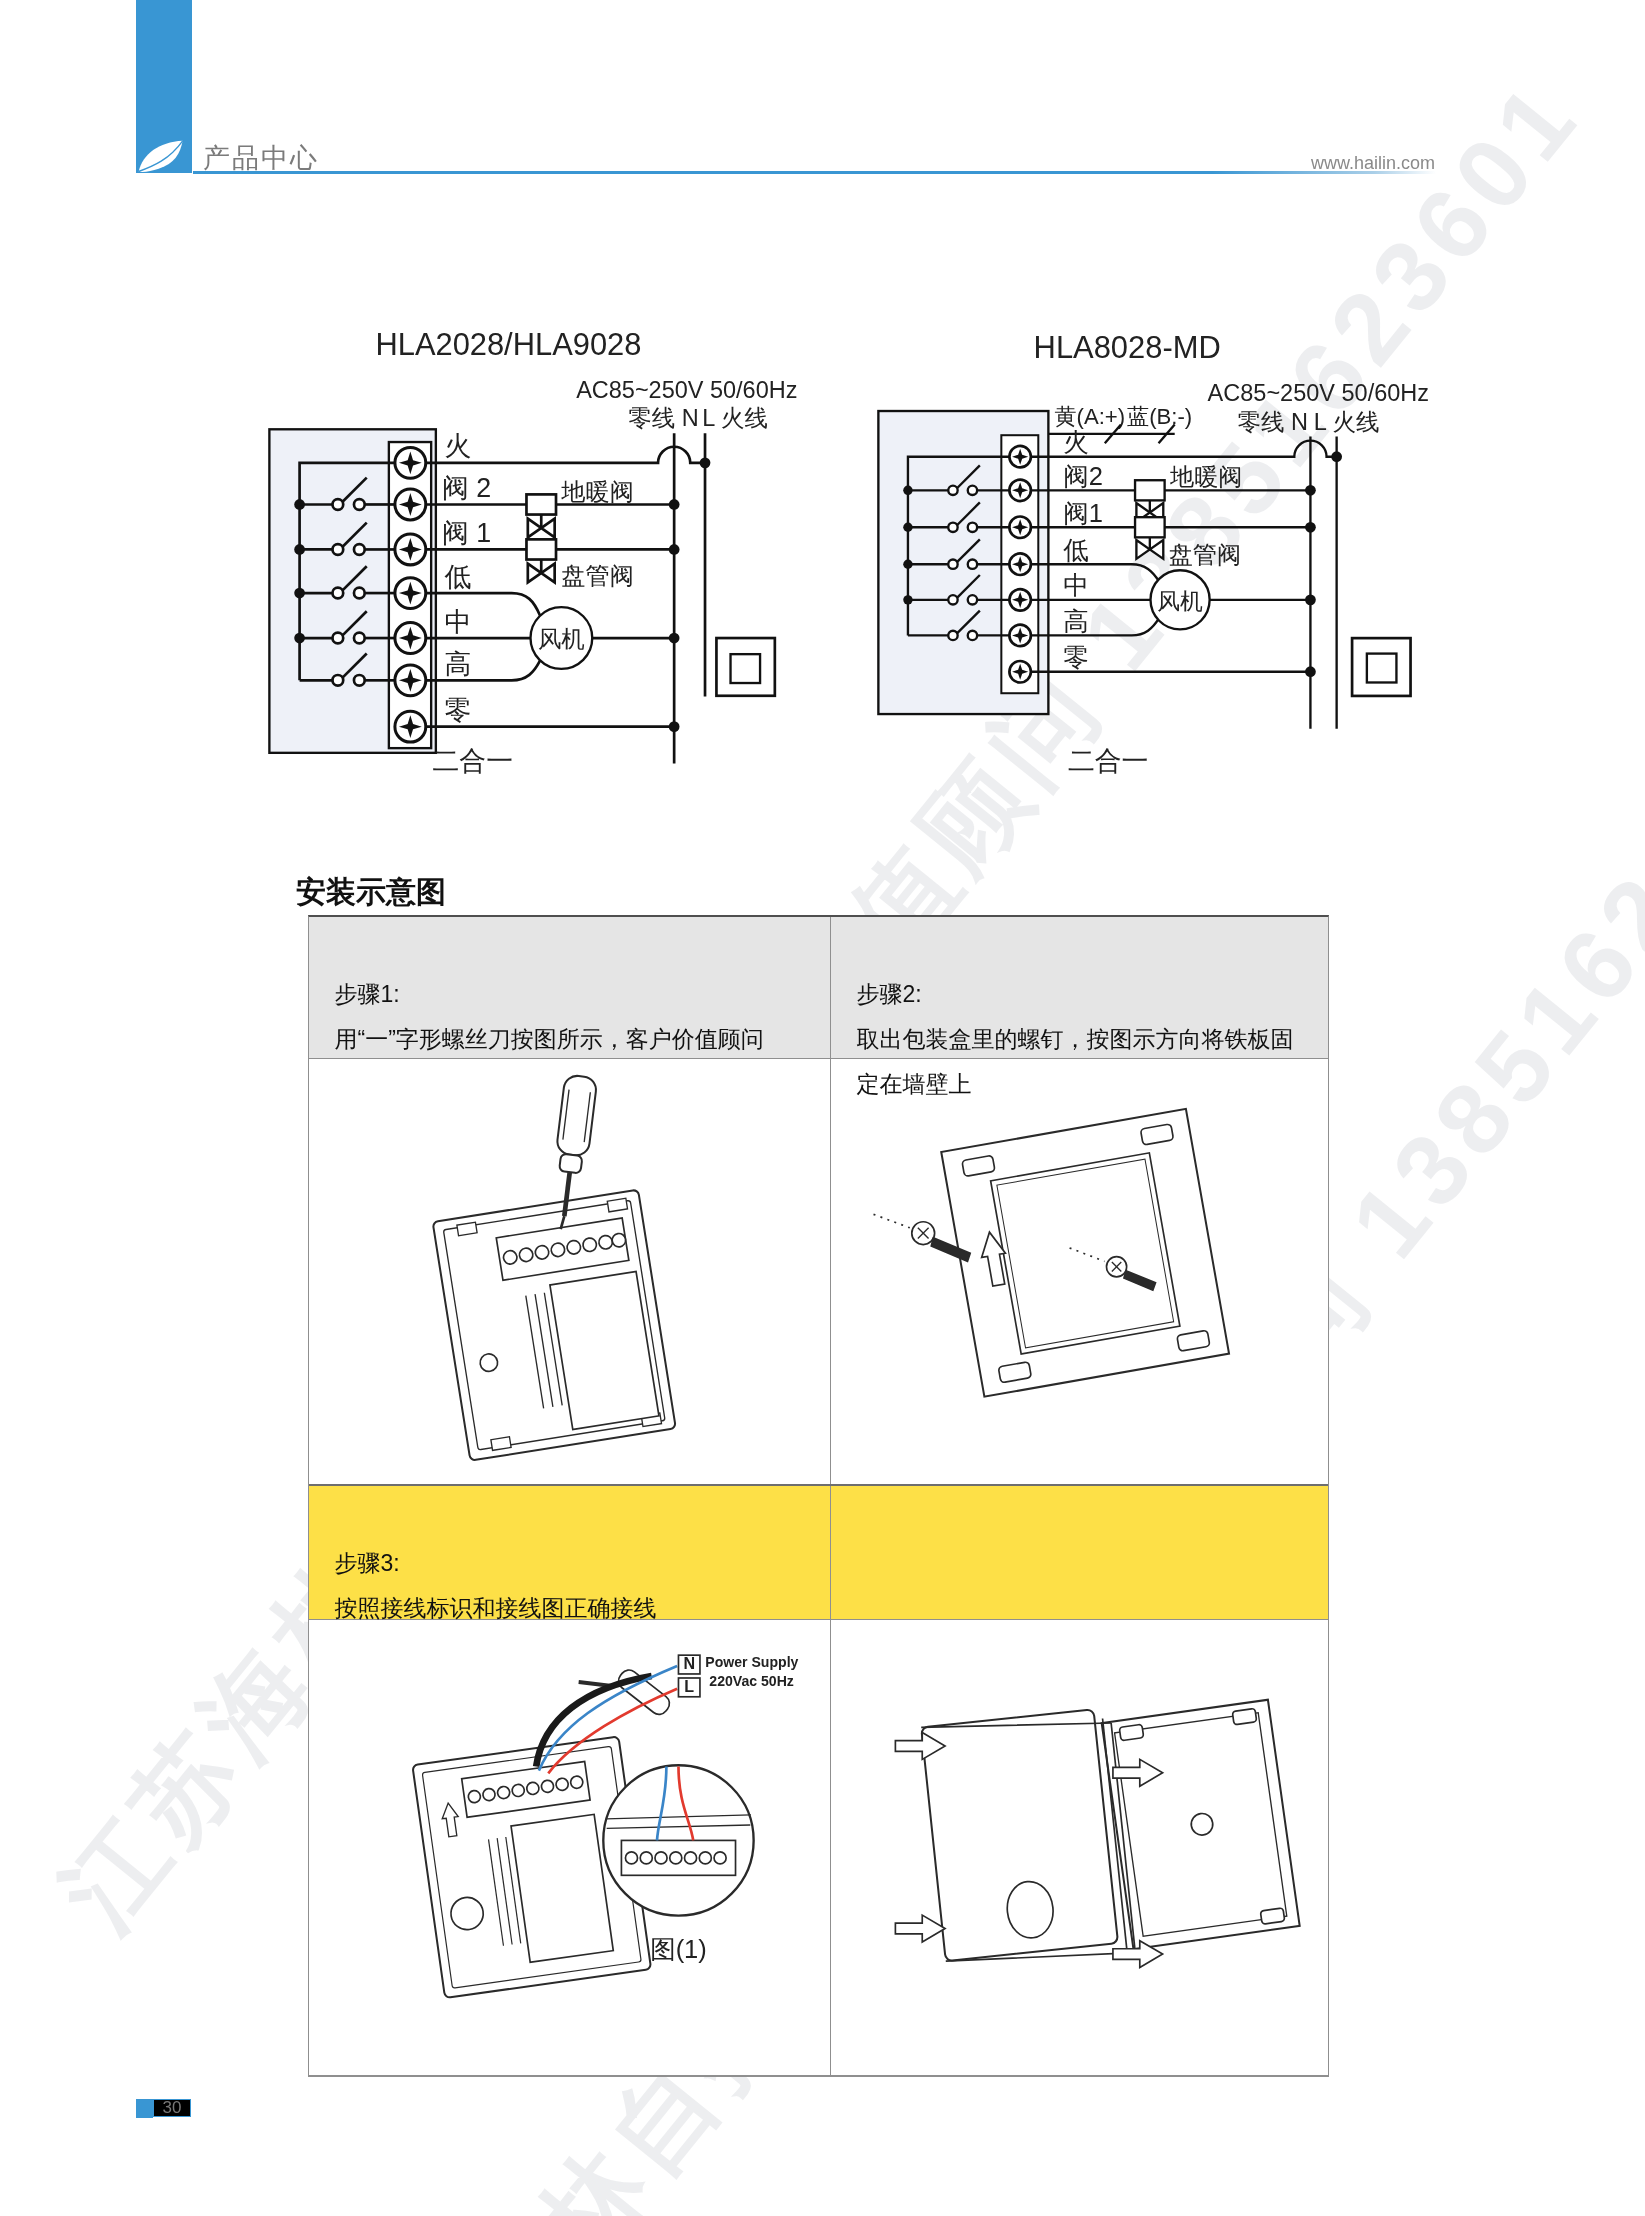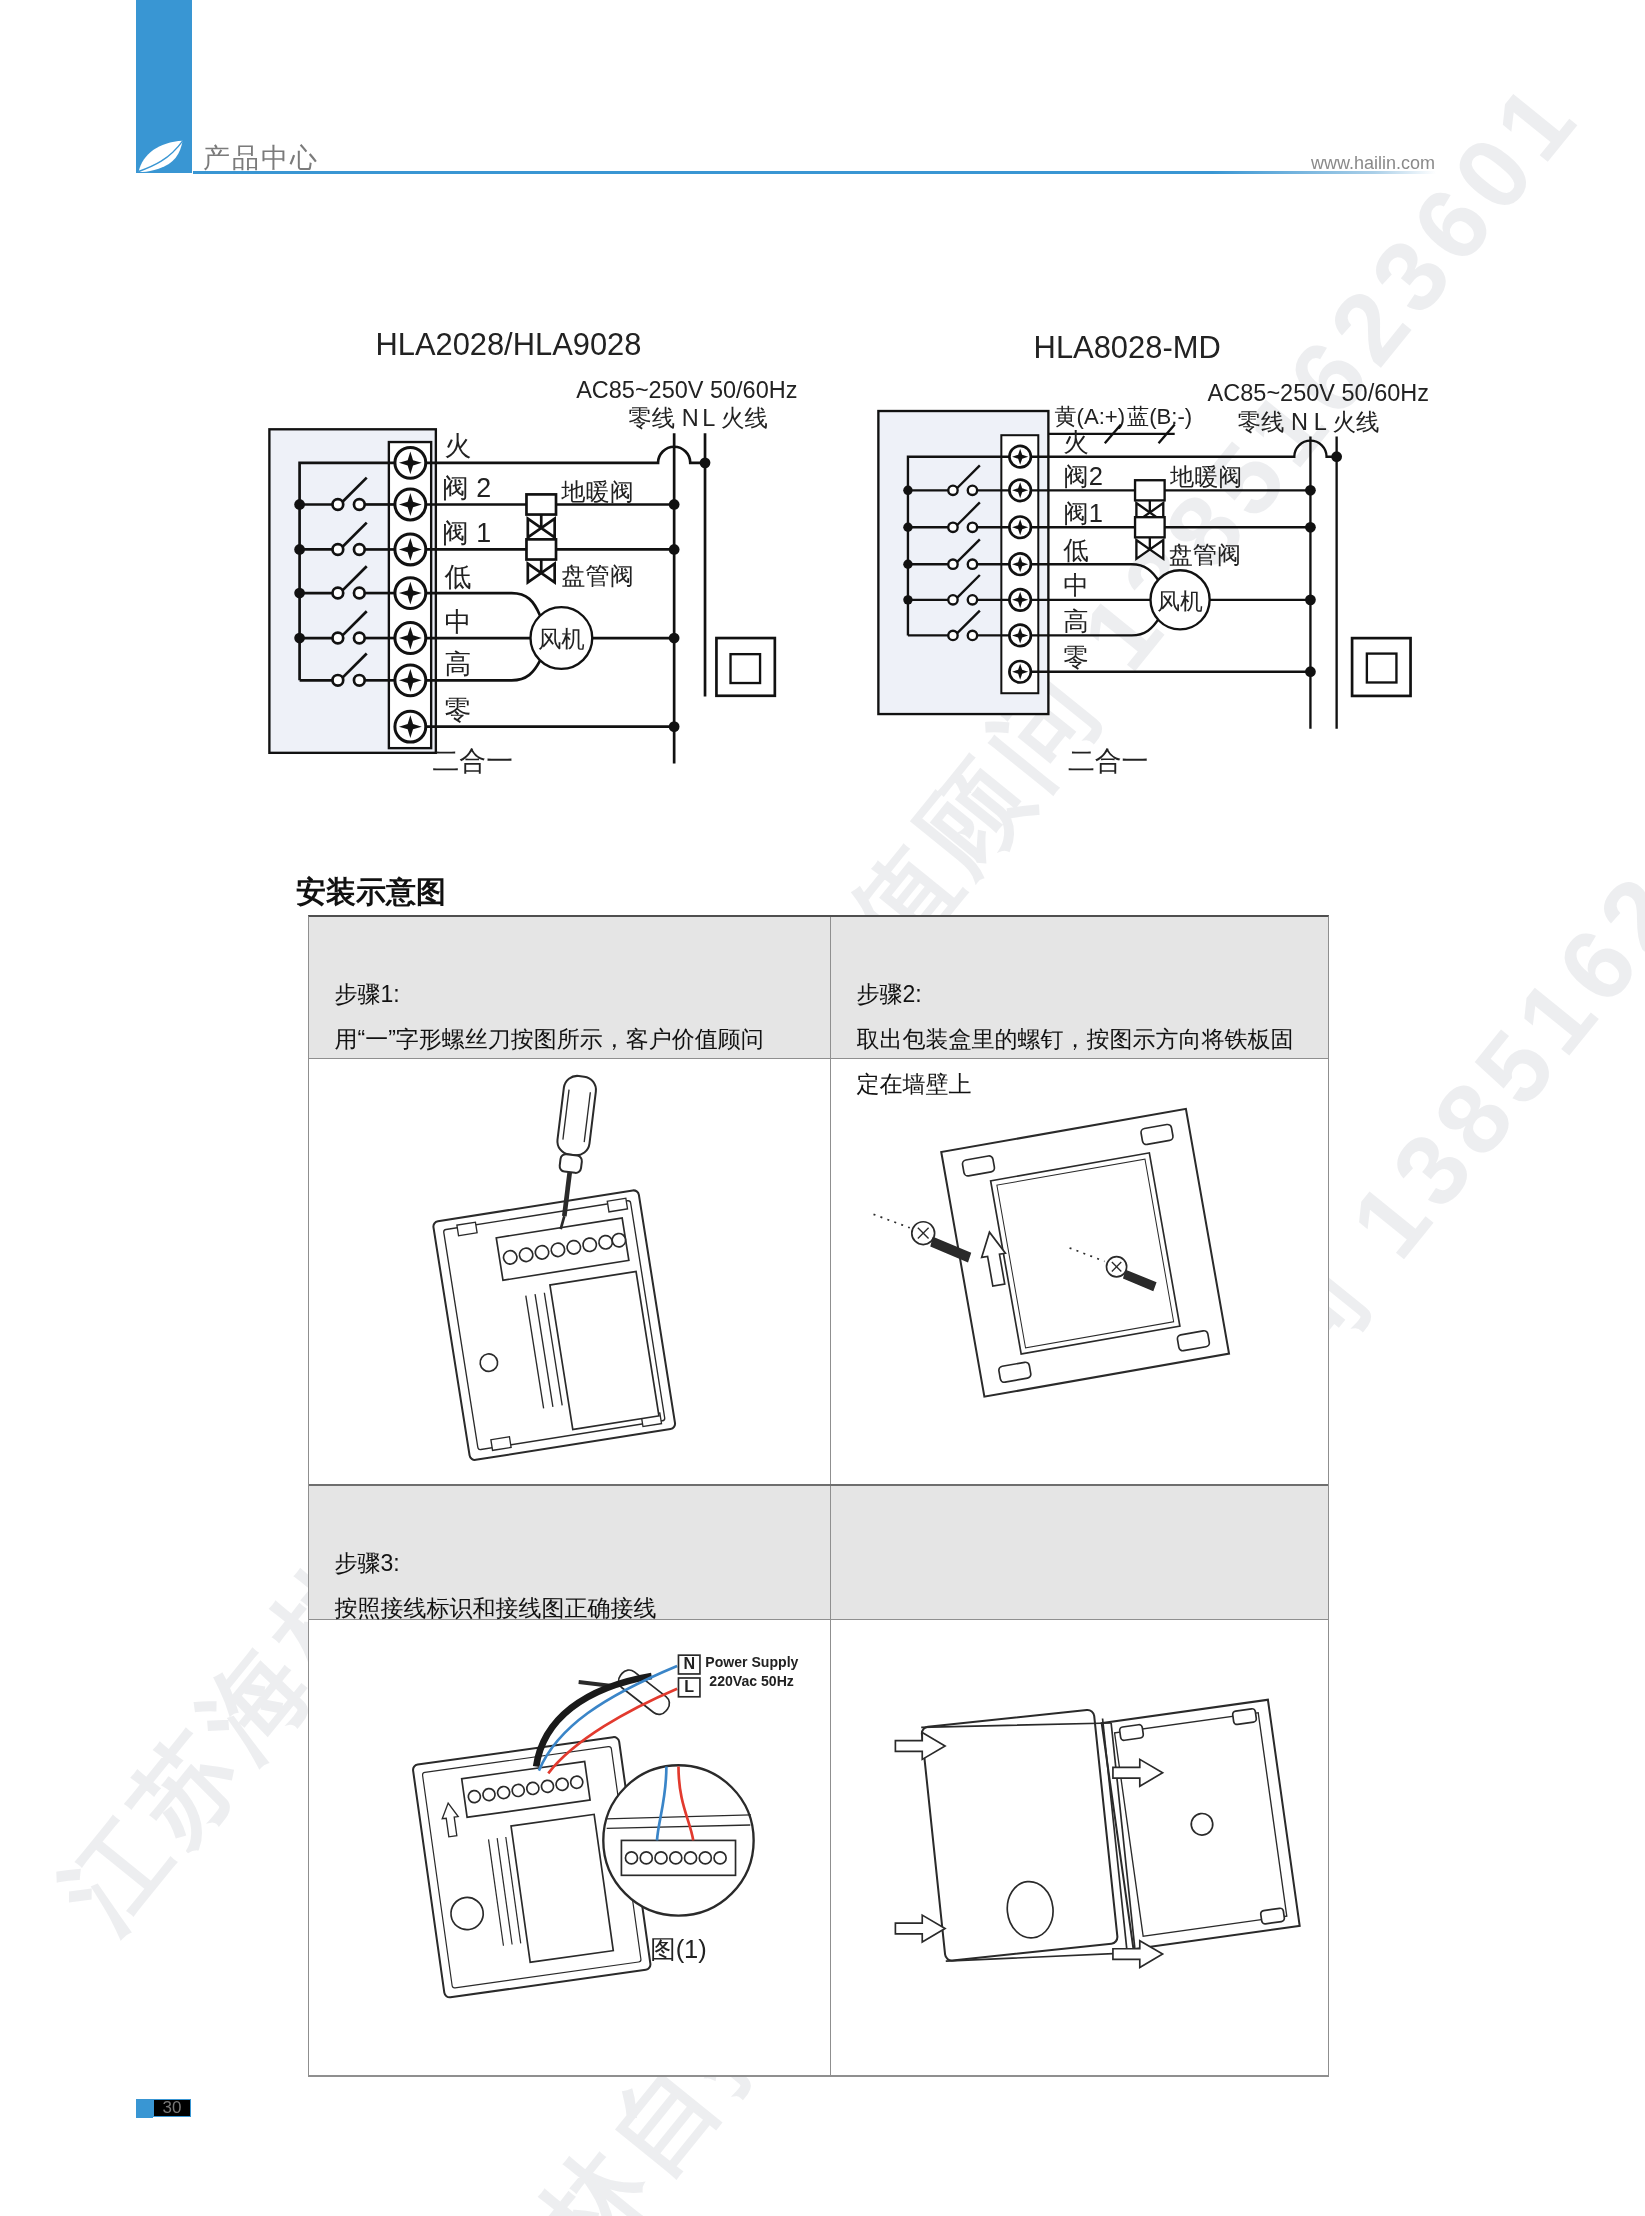--- a/index.html
+++ b/index.html
@@ -21,21 +21,21 @@
   .diag{position:absolute;}
   svg text{font-family:"Liberation Sans", sans-serif;fill:#222;}
   
   .install-title{position:absolute;left:296px;top:859px;font-size:30px;font-weight:bold;color:#111;margin-top:13px;}
   .itable{position:absolute;left:308px;top:915px;width:1021px;height:1162px;
           border-top:2.7px solid #4f4f4f;border-left:1.3px solid #8f8f8f;border-right:1.3px solid #8f8f8f;
           border-bottom:2px solid #8f8f8f;box-sizing:border-box;display:flex;flex-direction:column;}
   .t-row{display:flex;box-sizing:border-box;}
   .t-row1{height:142px;background:#e5e5e5;border-bottom:1.3px solid #8f8f8f;}
   .t-row2{height:427px;background:#fff;border-bottom:2px solid #6e6e6e;}
-  .t-row3{height:134px;background:#e5e5e5;border-bottom:1.3px solid #8f8f8f;}
+  .t-row3{height:134px;background:#fde047;border-bottom:1.3px solid #8f8f8f;}
   .t-row4{flex:1;background:#fff;}
   .t-cell{box-sizing:border-box;position:relative;}
   .t-c1{width:522px;border-right:1.3px solid #8f8f8f;}
   .t-c2{flex:1;}
   .step-txt{padding:20px 20px 0 25.5px;font-size:23px;line-height:1.95;color:#111;margin-top:35px;}
   
   .pagebox{position:absolute;left:136px;top:2099px;display:flex;height:19px;}
   .pagebox .sq{width:17px;height:19px;background:#3996d3;}
   .pagebox .num{width:36px;height:16px;border:1.3px solid #3996d3;background:#000000;color:#787878;
                 font-size:17px;text-align:center;line-height:16px;}

